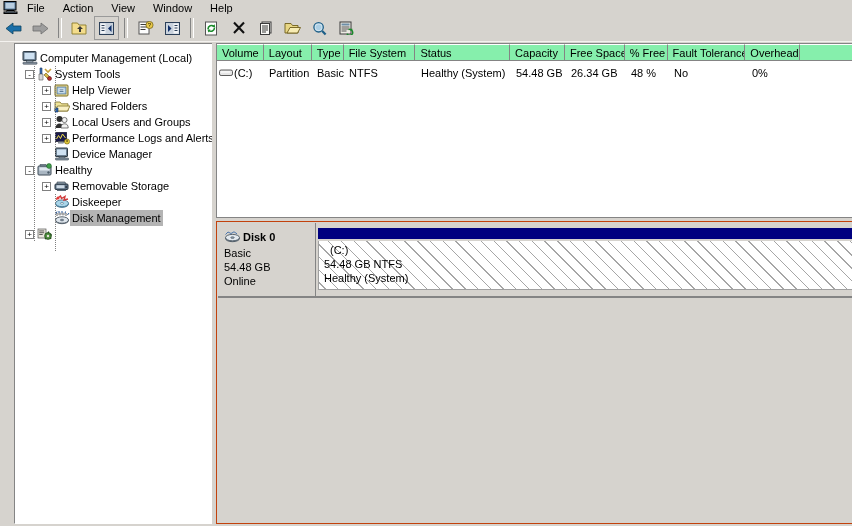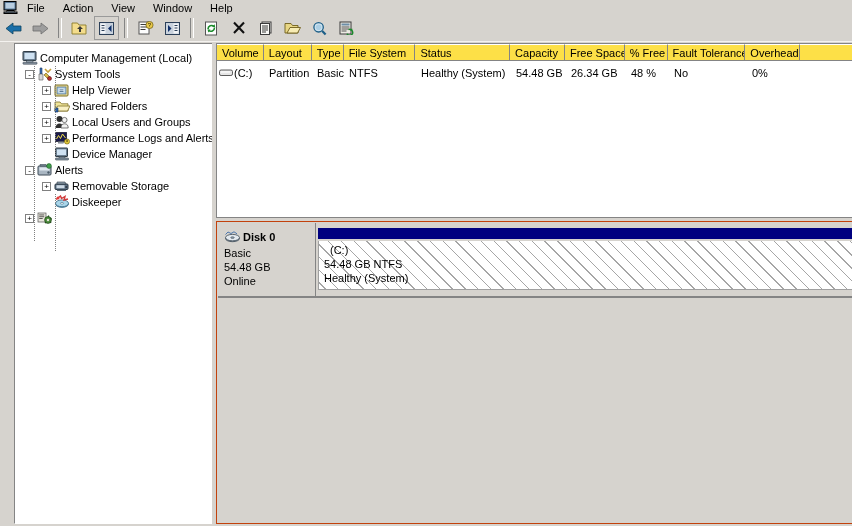--- a/index.html
+++ b/index.html
@@ -43,21 +43,21 @@
             font-family:"Liberation Sans",sans-serif;color:#000;box-sizing:border-box;}
   .exp-wrap{width:13px;display:flex;align-items:center;justify-content:center;flex:0 0 13px;}
   .ticon{width:17px;flex:0 0 17px;display:flex;align-items:center;justify-content:center;}
   .dotline{position:absolute;background-image:linear-gradient(to bottom,#808080 50%,transparent 50%);background-size:1px 2px;width:1px;}
 
   
   .vollist{position:absolute;left:0;top:0;width:648px;height:175px;background:#ffffff;
            border:1px solid #848484;box-sizing:border-box;overflow:hidden;}
   .hdrrow{display:flex;height:17px;background:#d6d3ce;}
   .hcell{height:17px;line-height:16px;font-size:11px;padding-left:5px;box-sizing:border-box;
-         background:#fde047;border-right:1px solid #848484;border-bottom:1px solid #848484;
+         background:#86efac;border-right:1px solid #848484;border-bottom:1px solid #848484;
          border-top:1px solid #ffffff;color:#000;white-space:nowrap;overflow:hidden;}
   .hcell.last{border-right:none;}
   .datarow{display:flex;height:18px;align-items:center;}
   .dcell{height:18px;line-height:18px;font-size:11px;box-sizing:border-box;white-space:nowrap;overflow:hidden;}
 
   
   .graph{position:absolute;left:0;top:178px;width:648px;height:303px;background:#d6d3ce;
          border:1px solid #c2410c;box-sizing:border-box;overflow:hidden;}
   .graph-inner{position:absolute;left:1px;top:1px;width:646px;height:301px;background:#d6d3ce;}
   .diskrow{position:relative;display:flex;}
@@ -328,21 +328,21 @@
           </span>
           <span class="ticon">
             <svg width="16" height="14" viewBox="0 0 16 14">
               <rect x="1" y="3" width="13" height="9" rx="1" fill="#a9b6c2" stroke="#3d4a56"></rect>
               <rect x="2.5" y="4.5" width="10" height="3" fill="#dfe8f0"></rect>
               <circle cx="11.5" cy="9.5" r="1.2" fill="#4a5a68"></circle>
               <path d="M3 1.5 L9 1.5 L10 3 L3 3 Z" fill="#7d8d9c" stroke="#3d4a56" stroke-width="0.6"></path>
               <circle cx="12" cy="3" r="2.4" fill="#3fa04a" stroke="#1d5c25" stroke-width="0.6"></circle>
             </svg>
           </span>
-          <span class="tlabel">Alerts</span>
+          <span class="tlabel">Healthy</span>
         </div>
 
         <div class="trow" style="padding-left:25px;">
           <span class="exp-wrap">
             <span class="expander">+</span>
           </span>
           <span class="ticon">
             <svg width="16" height="13" viewBox="0 0 16 13">
               <rect x="1" y="4" width="13" height="5.5" rx="1" fill="#5f7386" stroke="#2b3742"></rect>
               <rect x="2.5" y="5.2" width="8" height="3" fill="#cfdbe6"></rect>
@@ -360,20 +360,35 @@
               <ellipse cx="8" cy="9" rx="6.5" ry="3.4" fill="#7fb8d8" stroke="#2d5d79" stroke-width="0.7"></ellipse>
               <ellipse cx="8" cy="8.3" rx="6.5" ry="3.4" fill="#aad6ea" stroke="#2d5d79" stroke-width="0.7"></ellipse>
               <ellipse cx="8" cy="8.3" rx="1.6" ry="0.9" fill="#fff" stroke="#2d5d79" stroke-width="0.5"></ellipse>
               <path d="M2 4.5 L6.5 1 L7.5 3.5 L11 1.5 L10 5 L14 4" fill="none" stroke="#cf3b3b" stroke-width="1.4"></path>
               <circle cx="4" cy="3" r="1.5" fill="#e23b3b"></circle>
             </svg>
           </span>
           <span class="tlabel">Diskeeper</span>
         </div>
 
+        <div class="trow selected" style="padding-left:38px;">
+          <span class="ticon">
+            <svg width="16" height="14" viewBox="0 0 16 14">
+              <path d="M2 3 L3 0.5 M5 2.5 L5 0 M8 2.5 L8 0 M11 2.5 L11.5 0.5 M13.5 4 L15 2" stroke="#2a5a9a" stroke-width="1" fill="none"></path>
+              <circle cx="3" cy="3.5" r="1.1" fill="#d8d8d8" stroke="#555" stroke-width="0.5"></circle>
+              <circle cx="6" cy="3" r="1.1" fill="#d8d8d8" stroke="#555" stroke-width="0.5"></circle>
+              <circle cx="9" cy="3" r="1.1" fill="#d8d8d8" stroke="#555" stroke-width="0.5"></circle>
+              <circle cx="12" cy="3.5" r="1.1" fill="#d8d8d8" stroke="#555" stroke-width="0.5"></circle>
+              <ellipse cx="8" cy="9.5" rx="6.5" ry="3.2" fill="#b8c2cc" stroke="#3d4a56" stroke-width="0.8"></ellipse>
+              <ellipse cx="8" cy="9" rx="6.5" ry="3.2" fill="#dfe6ed" stroke="#3d4a56" stroke-width="0.8"></ellipse>
+              <ellipse cx="8" cy="9" rx="1.7" ry="0.9" fill="#8a97a4" stroke="#3d4a56" stroke-width="0.5"></ellipse>
+            </svg>
+          </span>
+          <span class="tlabel">Disk Management</span>
+        </div>
 
         <div class="trow" style="padding-left:8px;">
           <span class="exp-wrap">
             <span class="expander">+</span>
           </span>
           <span class="ticon">
             <svg width="16" height="14" viewBox="0 0 16 14">
               <rect x="1" y="2" width="8" height="9" fill="#e9e6dd" stroke="#555" stroke-width="0.7"></rect>
               <rect x="2.2" y="3.5" width="5" height="0.9" fill="#4a4a4a"></rect>
               <rect x="2.2" y="5.3" width="5" height="0.9" fill="#4a4a4a"></rect>

